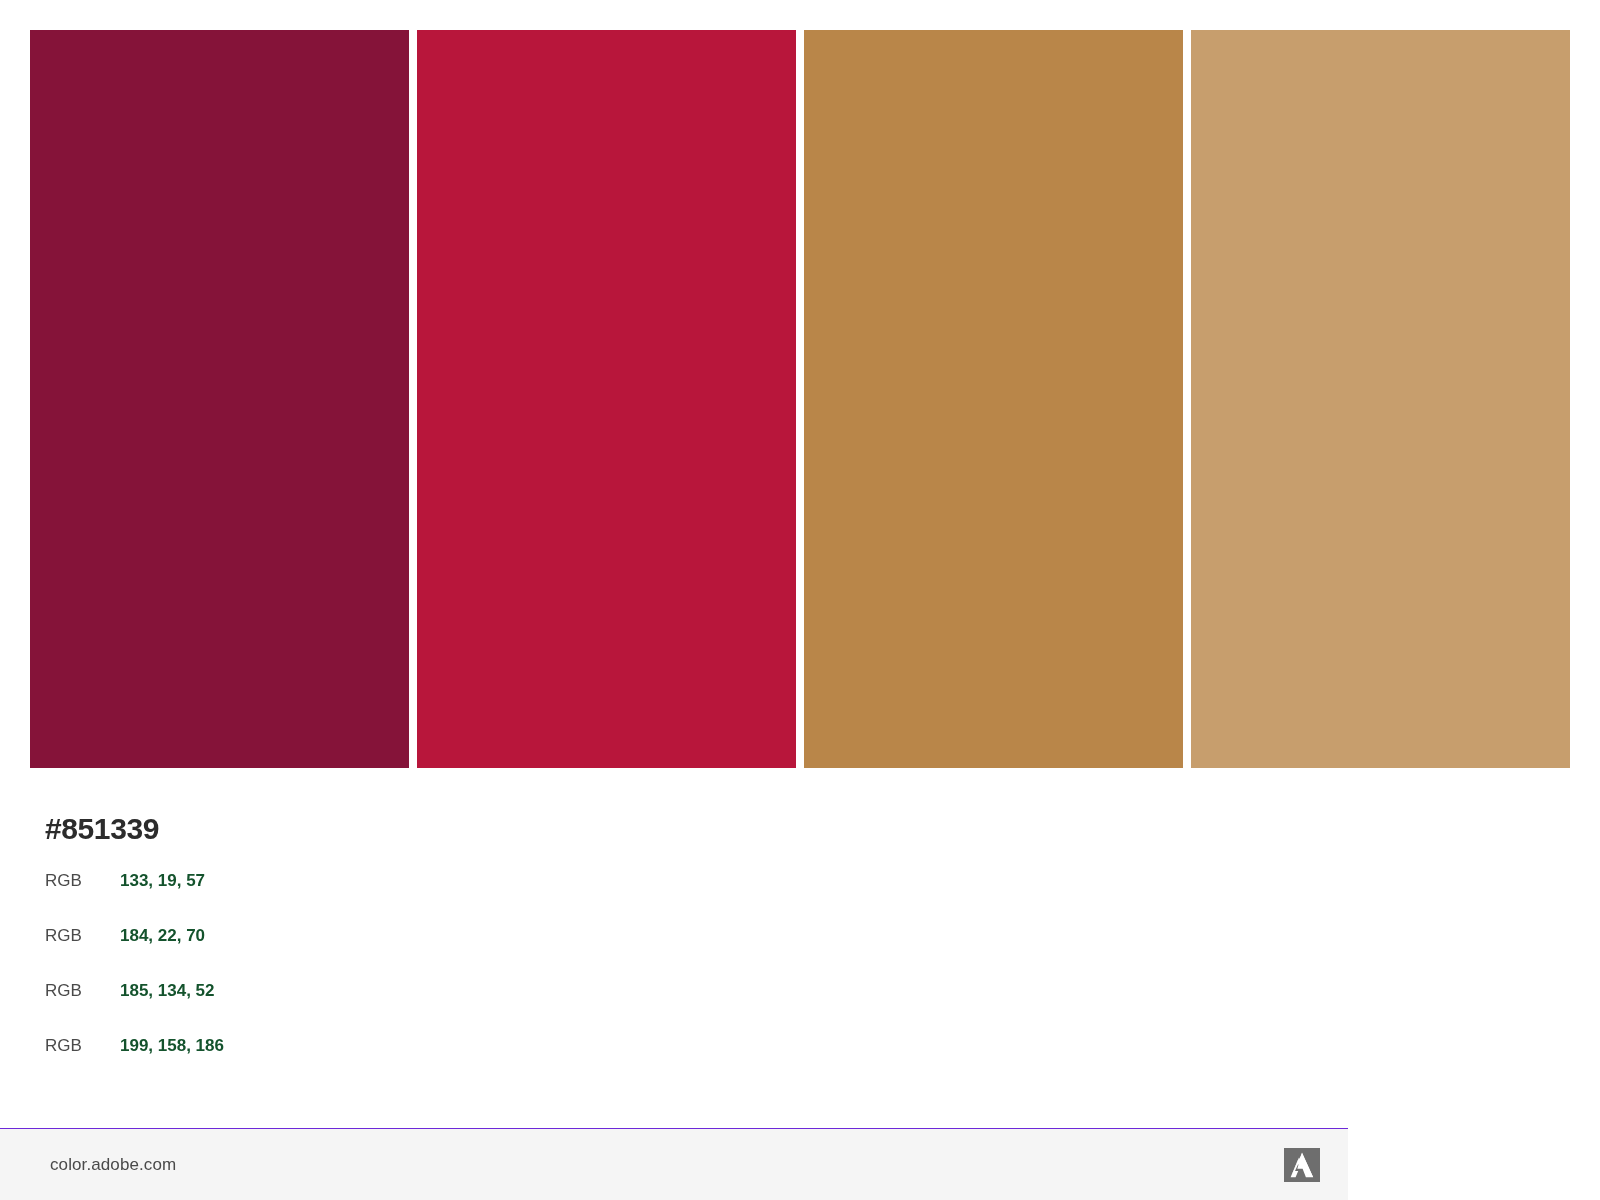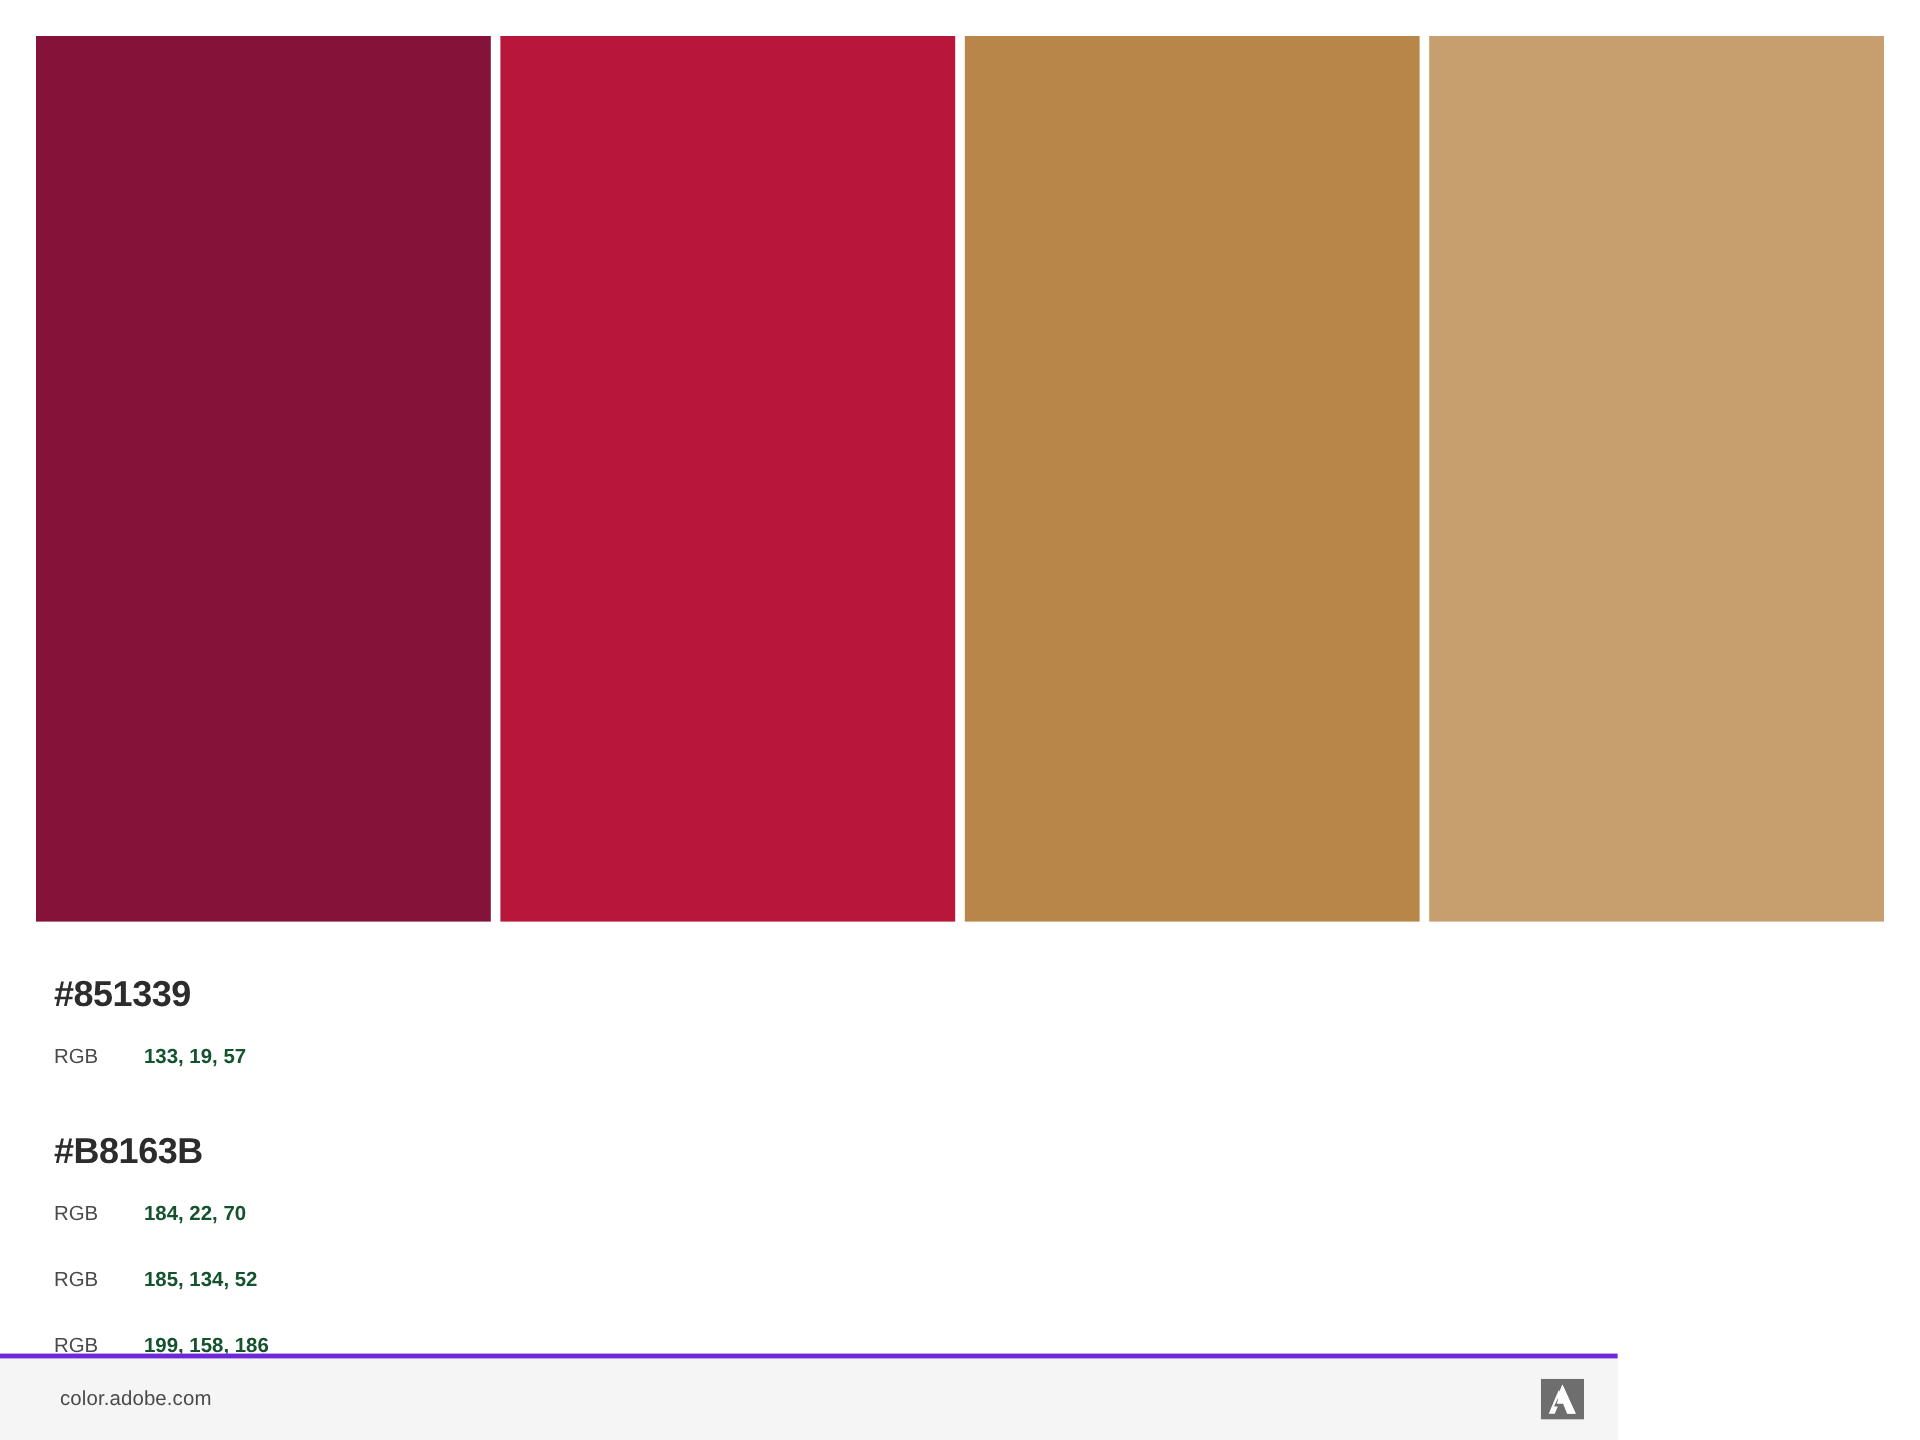--- a/index.html
+++ b/index.html
@@ -105,21 +105,21 @@
   }
 
   
   .footer {
     position: absolute;
     left: 0;
     top: 1128px;
     width: 1348px;
     height: 72px;
     background: #f5f5f5;
-    border-top: 4px solid #6d28d9;
+    border-top: 1px solid #6d28d9;
     box-sizing: border-box;
     display: flex;
     align-items: center;
     justify-content: space-between;
   }
 
   .footer-url {
     margin-left: 50px;
     font-size: 17px;
     color: #4a4a4a;
@@ -159,21 +159,20 @@
 
       <div class="label-col">
         <div class="hex-label">#851339</div>
         <div class="rgb-line">
           <span class="rgb-key">RGB</span>
           <span class="rgb-val">133, 19, 57</span>
         </div>
       </div>
 
       <div class="label-col">
-        <div class="hex-label">#B8163B</div>
         <div class="rgb-line">
           <span class="rgb-key">RGB</span>
           <span class="rgb-val">184, 22, 70</span>
         </div>
       </div>
 
       <div class="label-col">
         <div class="rgb-line">
           <span class="rgb-key">RGB</span>
           <span class="rgb-val">185, 134, 52</span>

